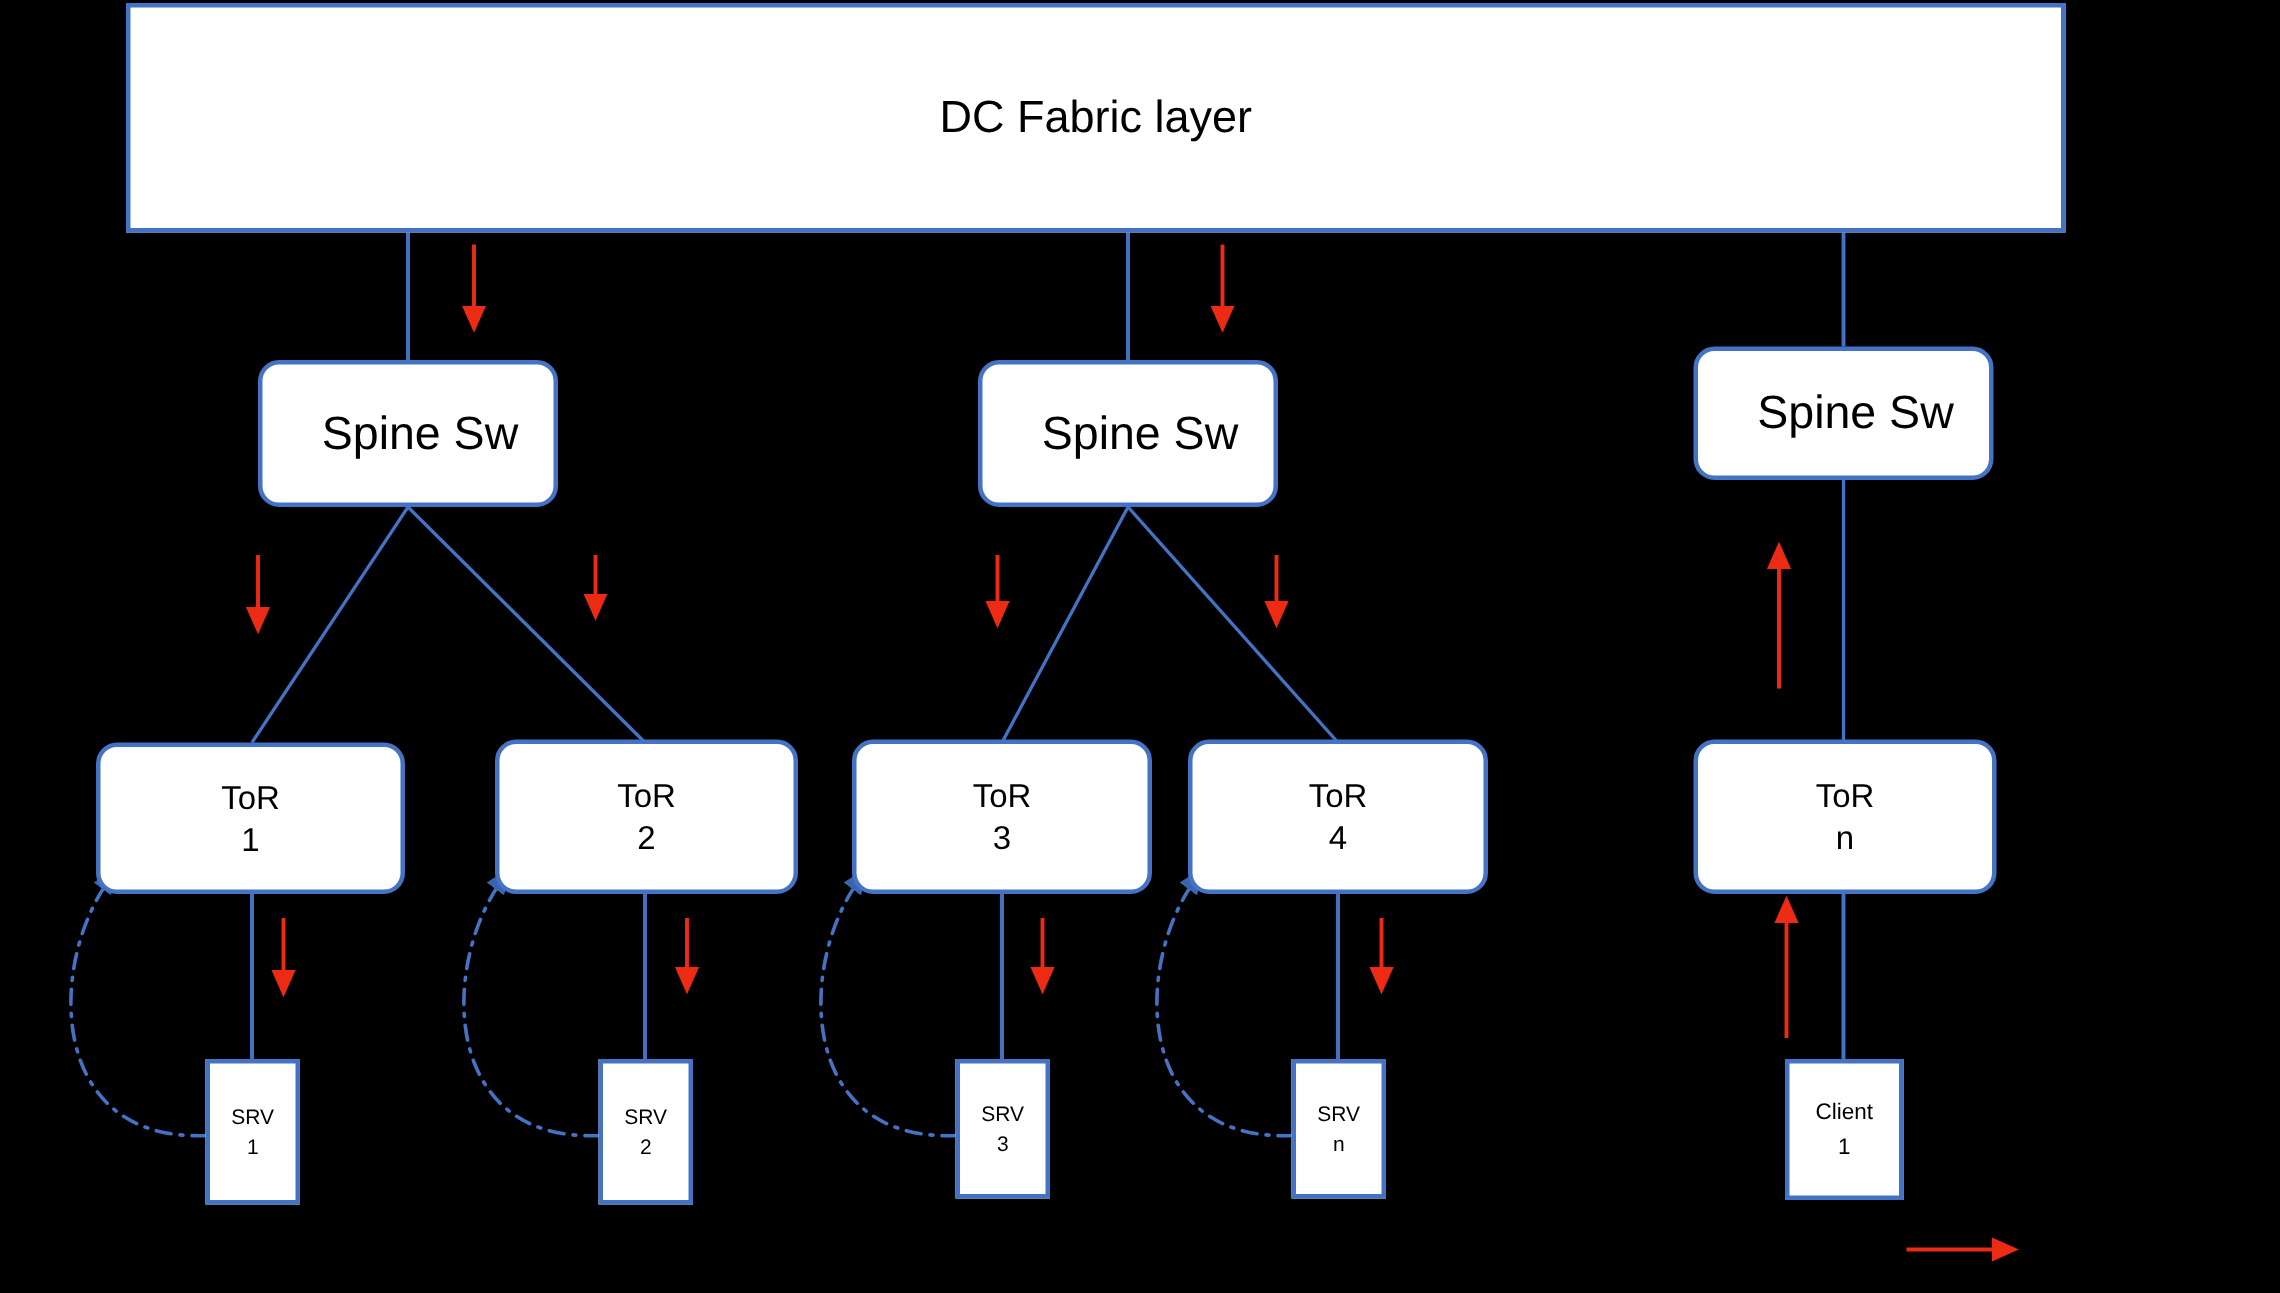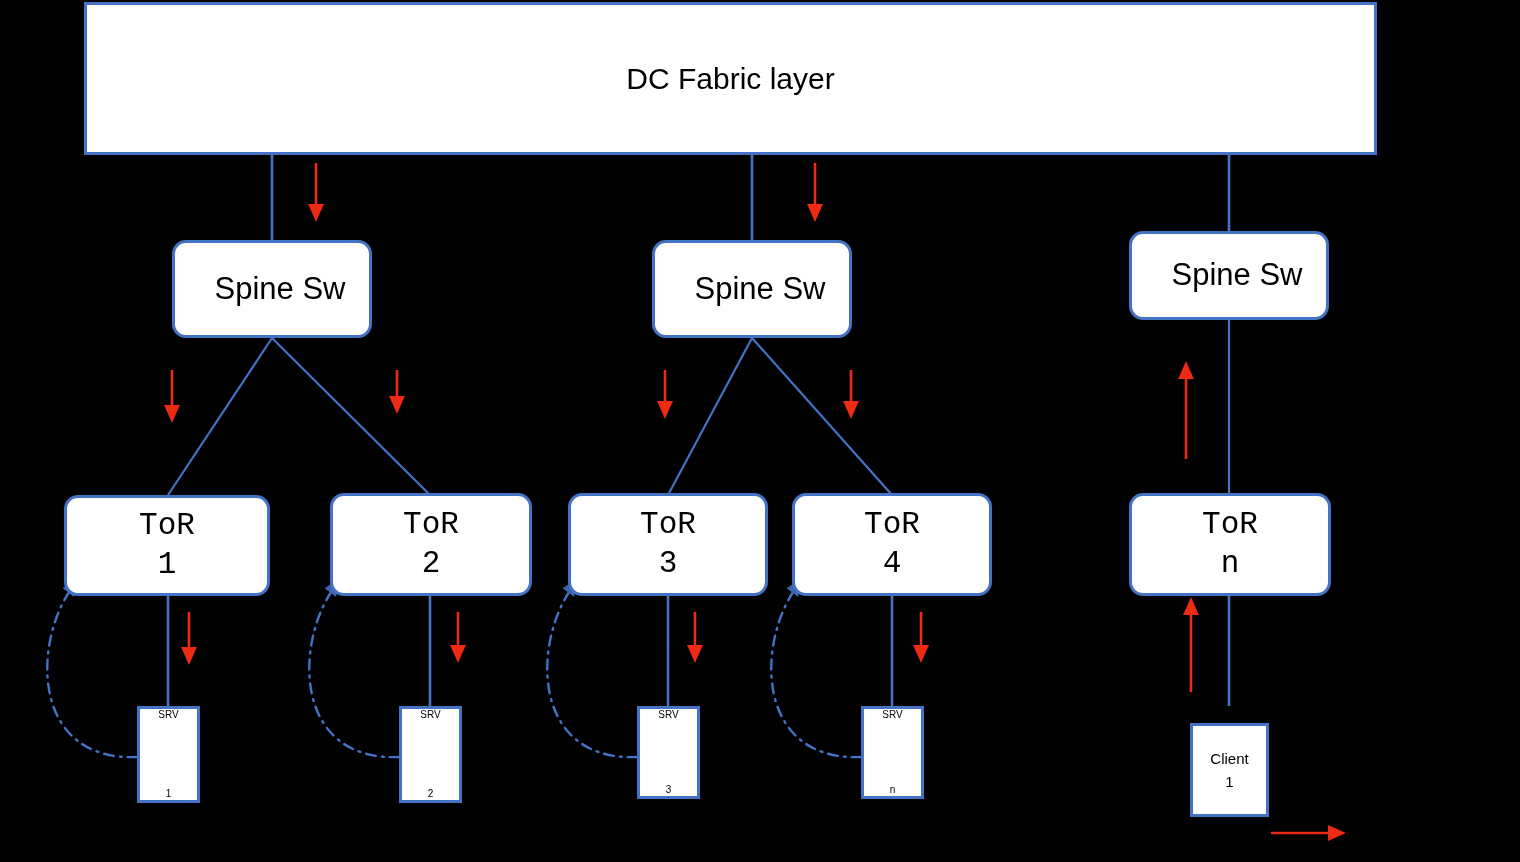--- a/index.html
+++ b/index.html
@@ -42,28 +42,26 @@
     border-radius: 0;
     font-size: 30px;
   }
   .node.spine {
     border-radius: 14px;
     font-size: 31px;
     padding-left: 16px;
   }
   .node.tor {
     border-radius: 14px;
-    font-size: 31px;
-    font-family: Liberation Mono, monospace;
+    font-size: 22px;
   }
   .node.srv {
     border-radius: 0;
     border-width: 3px;
-    font-size: 10px;
-    justify-content: space-between;
+    font-size: 14px;
   }
   .node.client {
     border-radius: 0;
     border-width: 3px;
     font-size: 15px;
   }
   .node .ln {
     display: block;
     white-space: pre;
   }
@@ -201,18 +199,18 @@
   <div class="node srv" style="left:637px; top:706px; width:63px; height:93px;">
     <span class="ln">SRV</span>
     <span class="ln">3</span>
   </div>
 
   <div class="node srv" style="left:861px; top:706px; width:63px; height:93px;">
     <span class="ln">SRV</span>
     <span class="ln">n</span>
   </div>
 
-  <div class="node client" style="left:1190px; top:706px; width:79px; height:94px;margin-top:17px;">
+  <div class="node client" style="left:1190px; top:706px; width:79px; height:94px;">
     <span class="ln">Client</span>
     <span class="ln">1</span>
   </div>
 
 </div>
 
 </body></html>

